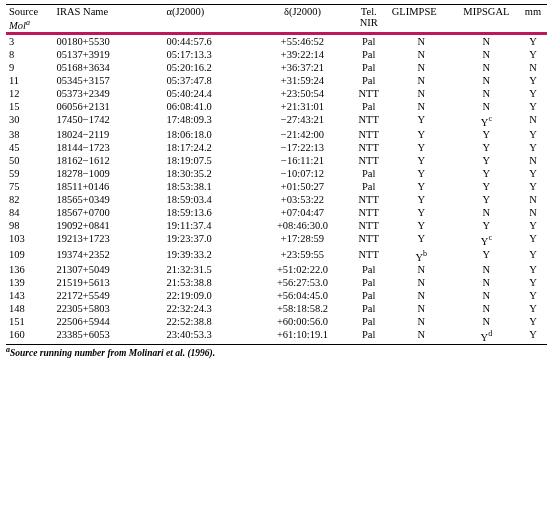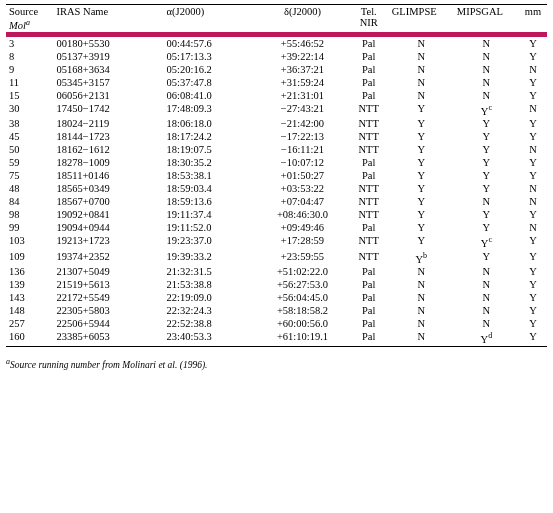--- a/index.html
+++ b/index.html
@@ -12,50 +12,51 @@
       min-height: 513px;
       padding: 4px 6px 10px 6px;
     }
     table {
       width: 100%;
       border-collapse: collapse;
       font-size: 10.5px;
     }
     thead tr {
       border-top: 1.5px solid #000;
-      border-bottom: 5px solid #be185d;
+      border-bottom: 3px solid #be185d;
     }
     tbody tr:last-child {
       border-bottom: 1.5px solid #000;
     }
     th, td {
       padding: 1px 3px;
       text-align: left;
       vertical-align: top;
       white-space: nowrap;
     }
     th {
       font-weight: normal;
       font-size: 10.5px;
     }
     .col-source { width: 38px; }
     .col-iras { width: 88px; margin-left: 36px; }
     .col-alpha { width: 74px; }
     .col-delta { width: 74px; text-align: center; }
     .col-tel { width: 32px; text-align: center; }
     .col-glimpse { width: 52px; text-align: left; }
-    .col-mipsgal { width: 52px; text-align: left; }
+    .col-mipsgal { width: 52px; text-align: center; }
     .col-mm { width: 22px; text-align: center; }
     td.col-tel, td.col-glimpse, td.col-mipsgal, td.col-mm {
       text-align: center;
     }
     .footnote {
       font-size: 9.5px;
-      margin-top: 10px;
+      margin-top: 0;
       font-style: italic;
+      font-weight: bold;
     }
     sup {
       font-size: 8px;
       vertical-align: super;
     }
   </style>
 </head>
 <body>
 
 <table>
@@ -109,20 +110,30 @@
         <td class="col-source">11</td>
         <td class="col-iras">05345+3157</td>
         <td class="col-alpha">05:37:47.8</td>
         <td class="col-delta">+31:59:24</td>
         <td class="col-tel">Pal</td>
         <td class="col-glimpse">N</td>
         <td class="col-mipsgal">N</td>
         <td class="col-mm">Y</td>
       </tr>
       <tr>
+        <td class="col-source">12</td>
+        <td class="col-iras">05373+2349</td>
+        <td class="col-alpha">05:40:24.4</td>
+        <td class="col-delta">+23:50:54</td>
+        <td class="col-tel">NTT</td>
+        <td class="col-glimpse">N</td>
+        <td class="col-mipsgal">N</td>
+        <td class="col-mm">Y</td>
+      </tr>
+      <tr>
         <td class="col-source">15</td>
         <td class="col-iras">06056+2131</td>
         <td class="col-alpha">06:08:41.0</td>
         <td class="col-delta">+21:31:01</td>
         <td class="col-tel">Pal</td>
         <td class="col-glimpse">N</td>
         <td class="col-mipsgal">N</td>
         <td class="col-mm">Y</td>
       </tr>
       <tr>
@@ -179,21 +190,21 @@
         <td class="col-source">75</td>
         <td class="col-iras">18511+0146</td>
         <td class="col-alpha">18:53:38.1</td>
         <td class="col-delta">+01:50:27</td>
         <td class="col-tel">Pal</td>
         <td class="col-glimpse">Y</td>
         <td class="col-mipsgal">Y</td>
         <td class="col-mm">Y</td>
       </tr>
       <tr>
-        <td class="col-source">48</td>
+        <td class="col-source">82</td>
         <td class="col-iras">18565+0349</td>
         <td class="col-alpha">18:59:03.4</td>
         <td class="col-delta">+03:53:22</td>
         <td class="col-tel">NTT</td>
         <td class="col-glimpse">Y</td>
         <td class="col-mipsgal">Y</td>
         <td class="col-mm">N</td>
       </tr>
       <tr>
         <td class="col-source">84</td>
@@ -209,30 +220,20 @@
         <td class="col-source">98</td>
         <td class="col-iras">19092+0841</td>
         <td class="col-alpha">19:11:37.4</td>
         <td class="col-delta">+08:46:30.0</td>
         <td class="col-tel">NTT</td>
         <td class="col-glimpse">Y</td>
         <td class="col-mipsgal">Y</td>
         <td class="col-mm">Y</td>
       </tr>
       <tr>
-        <td class="col-source">99</td>
-        <td class="col-iras">19094+0944</td>
-        <td class="col-alpha">19:11:52.0</td>
-        <td class="col-delta">+09:49:46</td>
-        <td class="col-tel">Pal</td>
-        <td class="col-glimpse">Y</td>
-        <td class="col-mipsgal">Y</td>
-        <td class="col-mm">N</td>
-      </tr>
-      <tr>
         <td class="col-source">103</td>
         <td class="col-iras">19213+1723</td>
         <td class="col-alpha">19:23:37.0</td>
         <td class="col-delta">+17:28:59</td>
         <td class="col-tel">NTT</td>
         <td class="col-glimpse">Y</td>
         <td class="col-mipsgal">Y<sup>c</sup></td>
         <td class="col-mm">Y</td>
       </tr>
       <tr>
@@ -279,21 +280,21 @@
         <td class="col-source">148</td>
         <td class="col-iras">22305+5803</td>
         <td class="col-alpha">22:32:24.3</td>
         <td class="col-delta">+58:18:58.2</td>
         <td class="col-tel">Pal</td>
         <td class="col-glimpse">N</td>
         <td class="col-mipsgal">N</td>
         <td class="col-mm">Y</td>
       </tr>
       <tr>
-        <td class="col-source">257</td>
+        <td class="col-source">151</td>
         <td class="col-iras">22506+5944</td>
         <td class="col-alpha">22:52:38.8</td>
         <td class="col-delta">+60:00:56.0</td>
         <td class="col-tel">Pal</td>
         <td class="col-glimpse">N</td>
         <td class="col-mipsgal">N</td>
         <td class="col-mm">Y</td>
       </tr>
       <tr>
         <td class="col-source">160</td>

